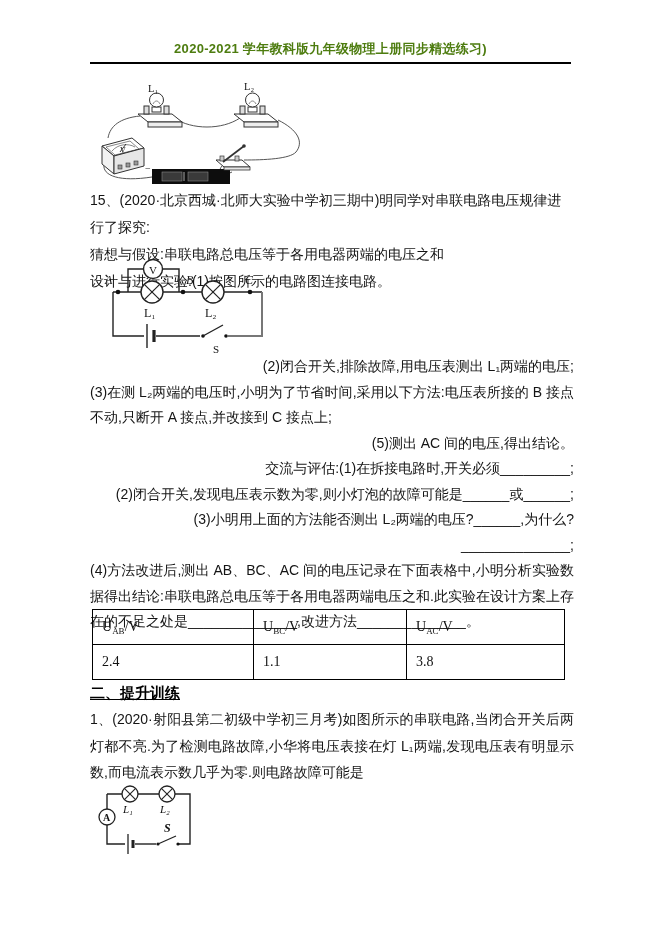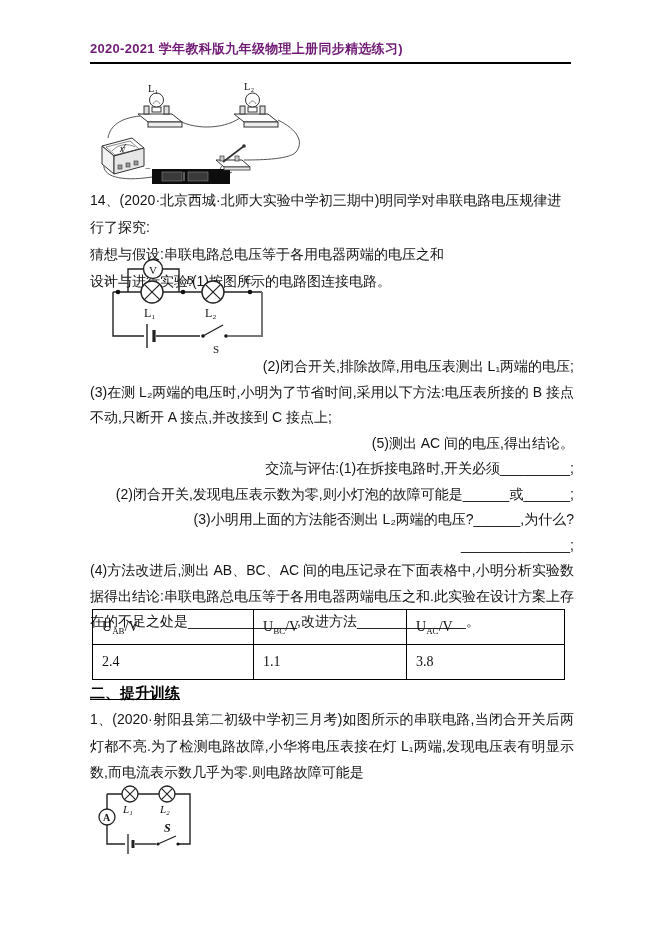--- a/index.html
+++ b/index.html
@@ -2,22 +2,22 @@
 <html><head>
 <meta charset="utf-8">
 <style>
   html,body{margin:0;padding:0;background:#ffffff;}
   #page{
     position:relative;width:661px;height:935px;background:#ffffff;
     font-family:"Liberation Sans","DejaVu Sans",sans-serif;
     color:#1b1b1b;overflow:hidden;
   }
   .hdr{
-    position:absolute;left:90px;top:40px;width:481px;text-align:left;
-    font-size:13px;font-weight:bold;color:#701a75;
+    position:absolute;left:90px;top:40px;width:481px;text-align:center;
+    font-size:13px;font-weight:bold;color:#4d7c0f;
     padding-bottom:4px;border-bottom:2px solid #000;letter-spacing:.3px;
   }
   .blk{position:absolute;left:90px;width:484px;font-size:14px;color:#141414;}
   .blk .line{line-height:27px;}
   .steps .line{line-height:25.5px;text-align:justify;}
   .steps .oneline{text-align:right;}
   .q1blk{line-height:26.5px;text-align:justify;}
   .fig{position:absolute;}
   table.vtable{
     position:absolute;left:92px;top:609px;border-collapse:collapse;
@@ -101,21 +101,21 @@
       <polygon points="124,80 150,80 158,87 132,87" fill="#fff" stroke="#333" stroke-width="1"></polygon>
       <rect x="132" y="87" width="26" height="3" fill="#e8e8e8" stroke="#333" stroke-width=".8"></rect>
       <rect x="128" y="76" width="4" height="5" fill="#ccc" stroke="#333" stroke-width=".7"></rect>
       <rect x="143" y="76" width="4" height="5" fill="#ccc" stroke="#333" stroke-width=".7"></rect>
       <line x1="131" y1="82" x2="152" y2="66" stroke="#333" stroke-width="1.6"></line>
       <circle cx="152" cy="66" r="1.8" fill="#333"></circle>
     </g>
   </svg>
 
   <div class="blk" style="top:187px;">
-    <div class="line">14、(2020·北京西城·北师大实验中学初三期中)明同学对串联电路电压规律进行了探究:</div>
+    <div class="line">15、(2020·北京西城·北师大实验中学初三期中)明同学对串联电路电压规律进行了探究:</div>
     <div class="line">猜想与假设:串联电路总电压等于各用电器两端的电压之和</div>
     <div class="line">设计与进行实验:(1)按图所示的电路图连接电路。</div>
   </div>
 
   <svg class="fig" style="left:100px;top:256px;" width="175" height="102" viewBox="0 0 175 102">
 
     <path class="sline" d="M13,36 H162"></path>
     <path class="sline" d="M13,36 V80 H44"></path>
     <path class="gline" d="M162,36 V80 H128"></path>
 

